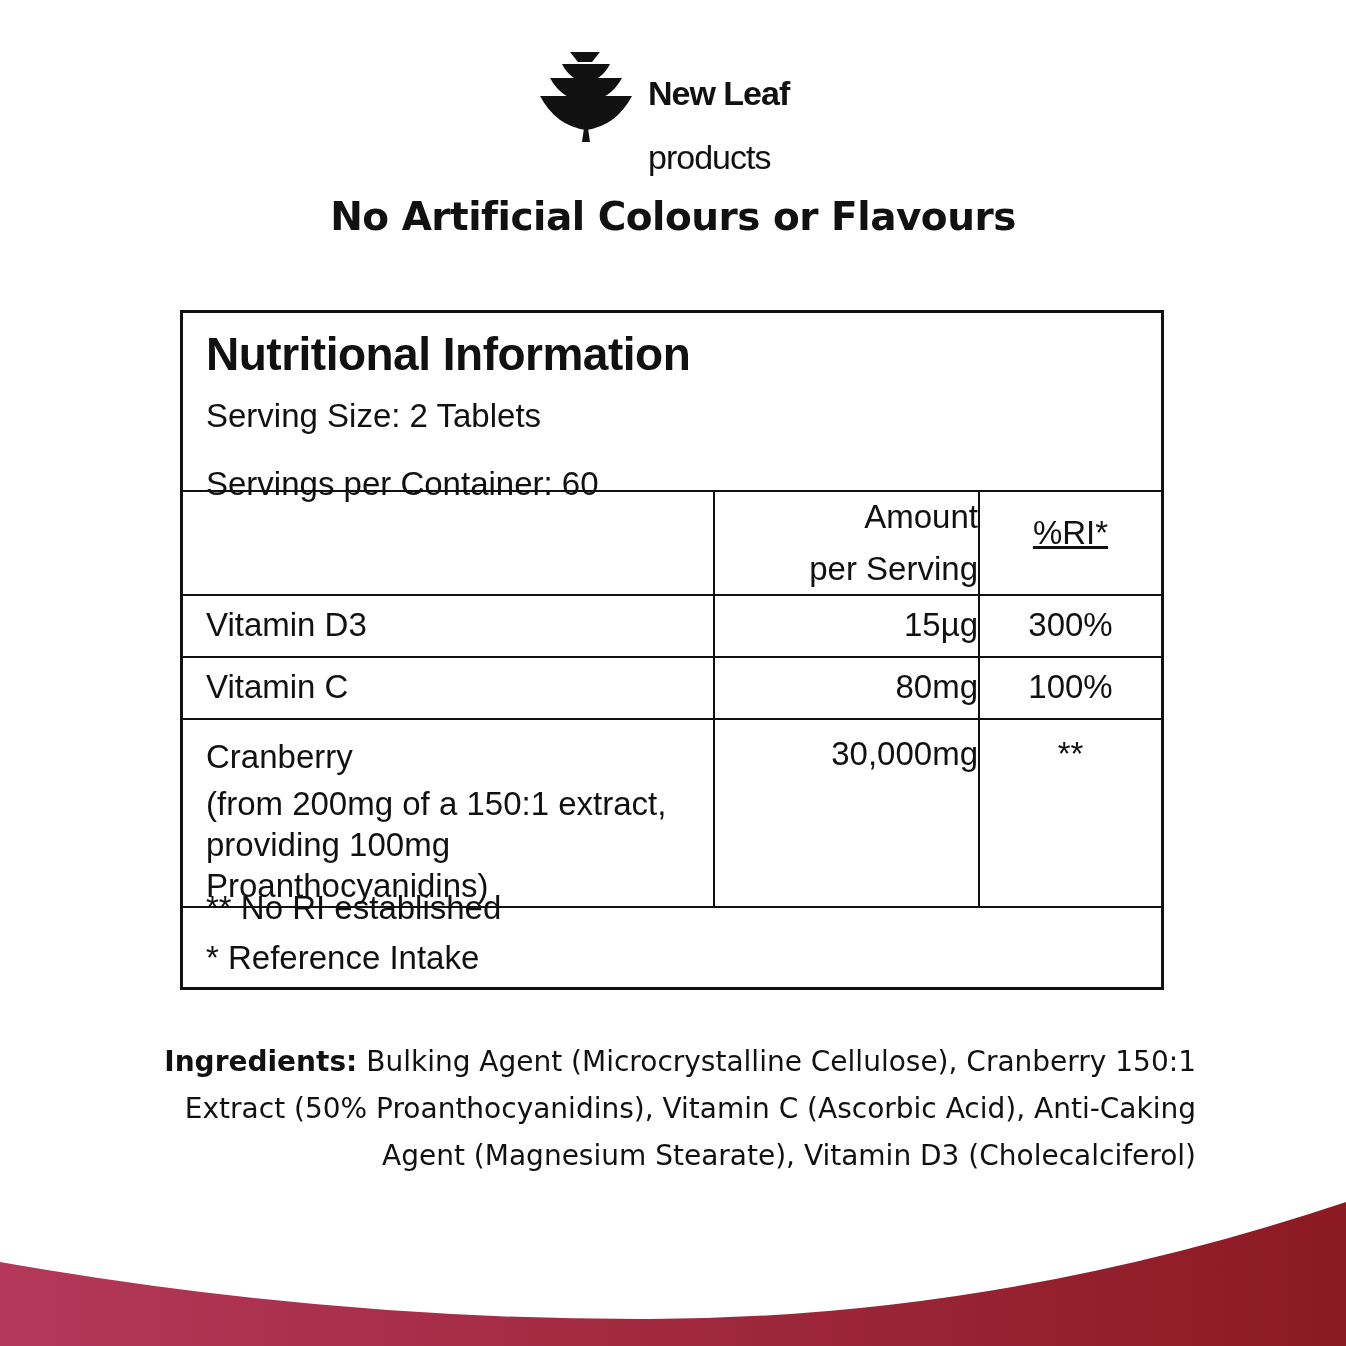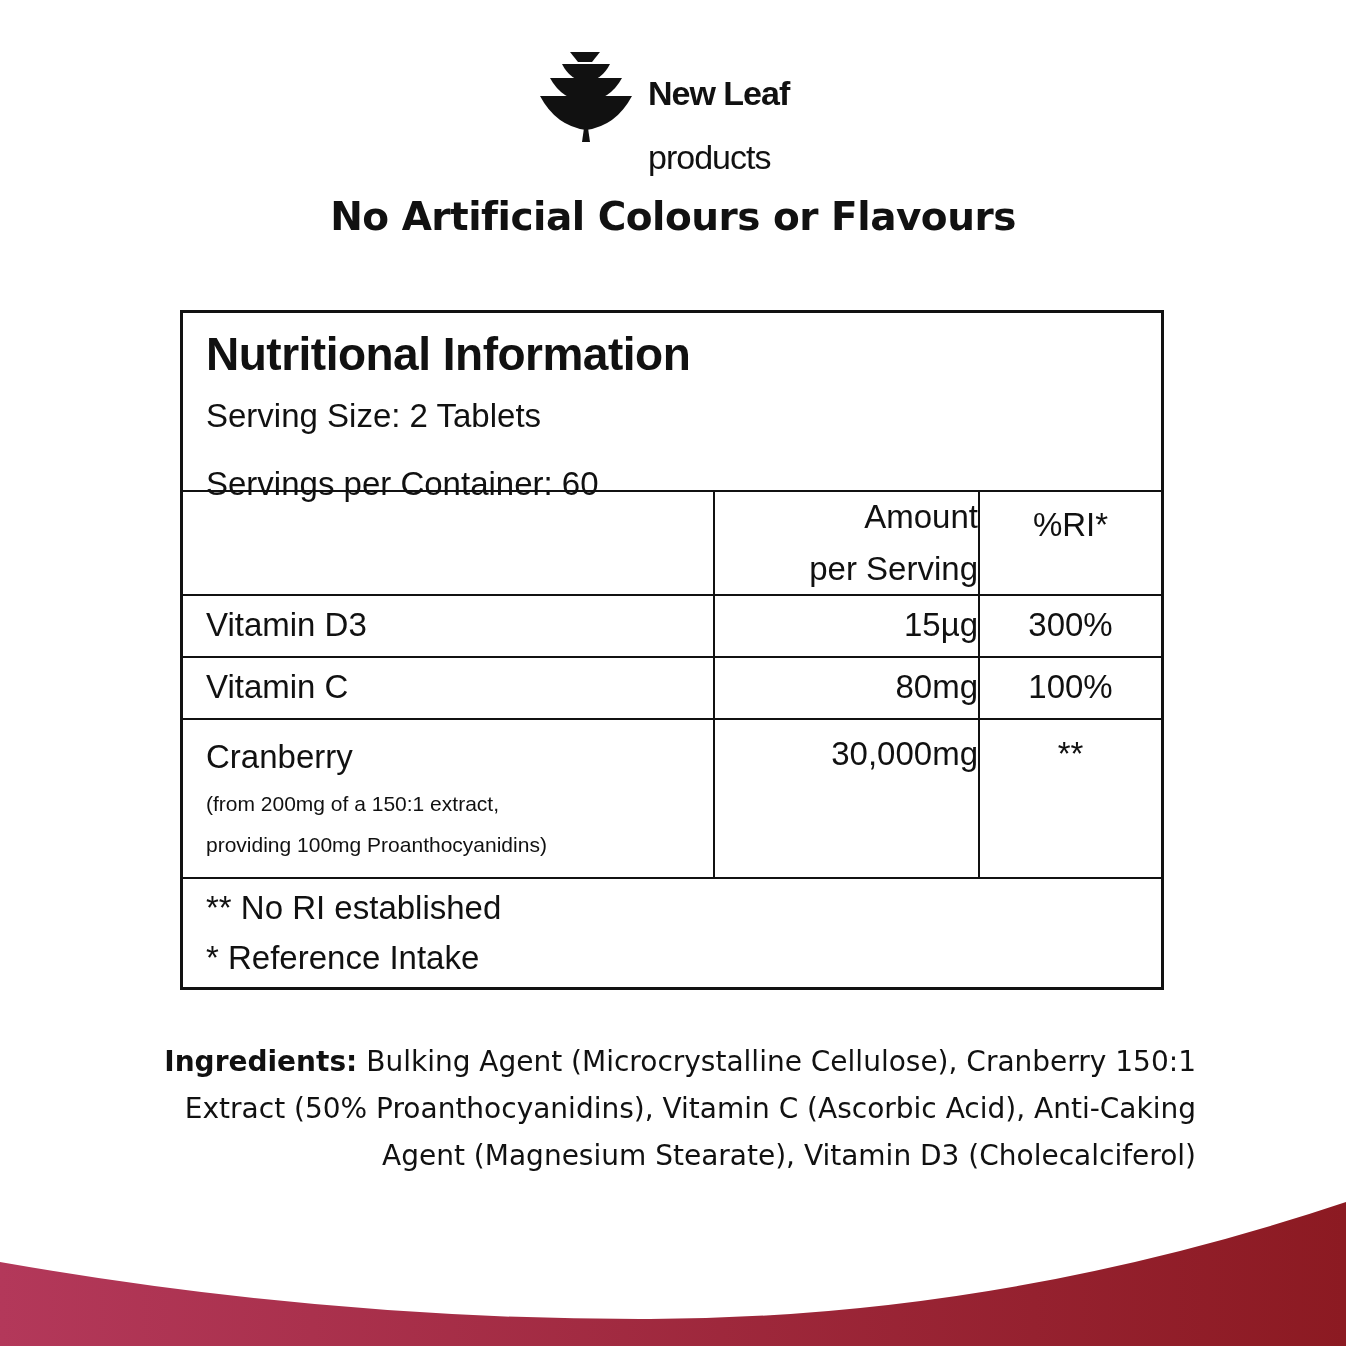--- a/index.html
+++ b/index.html
@@ -44,25 +44,25 @@
     table.nutri td {
       border-right: 2px solid #111; border-bottom: 2px solid #111;
       vertical-align: top; font-size: 33px; padding: 0;
     }
     table.nutri td:last-child { border-right: none; }
     .c1 { width: 531px; padding-left: 23px !important; box-sizing: border-box; }
     .c2 { width: 263px; text-align: right; }
     .c3 { text-align: center; }
     .hdr td { height: 100px; }
     .hdr .c2 div { line-height: 50px; padding-top: 2px; }
-    .hdr .c3 div { line-height: 50px; padding-top: 10px; }
+    .hdr .c3 div { line-height: 50px; padding-top: 18px; text-decoration: underline; }
     .row td { height: 60px; line-height: 58px; }
     .row-tall td { height: 149px; }
     .row-tall .c1 .name { line-height: 52px; padding-top: 11px; }
-    .row-tall .c1 .note { font-size: 21px; line-height: 41px; }
+    .row-tall .c1 .note { font-size: 33px; line-height: 41px; }
     .row-tall .c2, .row-tall .c3 { line-height: 52px; padding-top: 8px; }
     .footnotes { position: absolute; left: 23px; top: 570px; font-size: 33px; line-height: 50px; }
     .ingredients {
       position: absolute; left: 150px; right: 150px; top: 1038px;
       text-align: right; font-family: "DejaVu Sans", sans-serif;
       font-size: 28px; line-height: 47px; color: #111;
     }
     .ingredients b { font-weight: bold; }
     .wave { position: absolute; left: 0; top: 1180px; width: 1346px; height: 166px; }
   </style>

